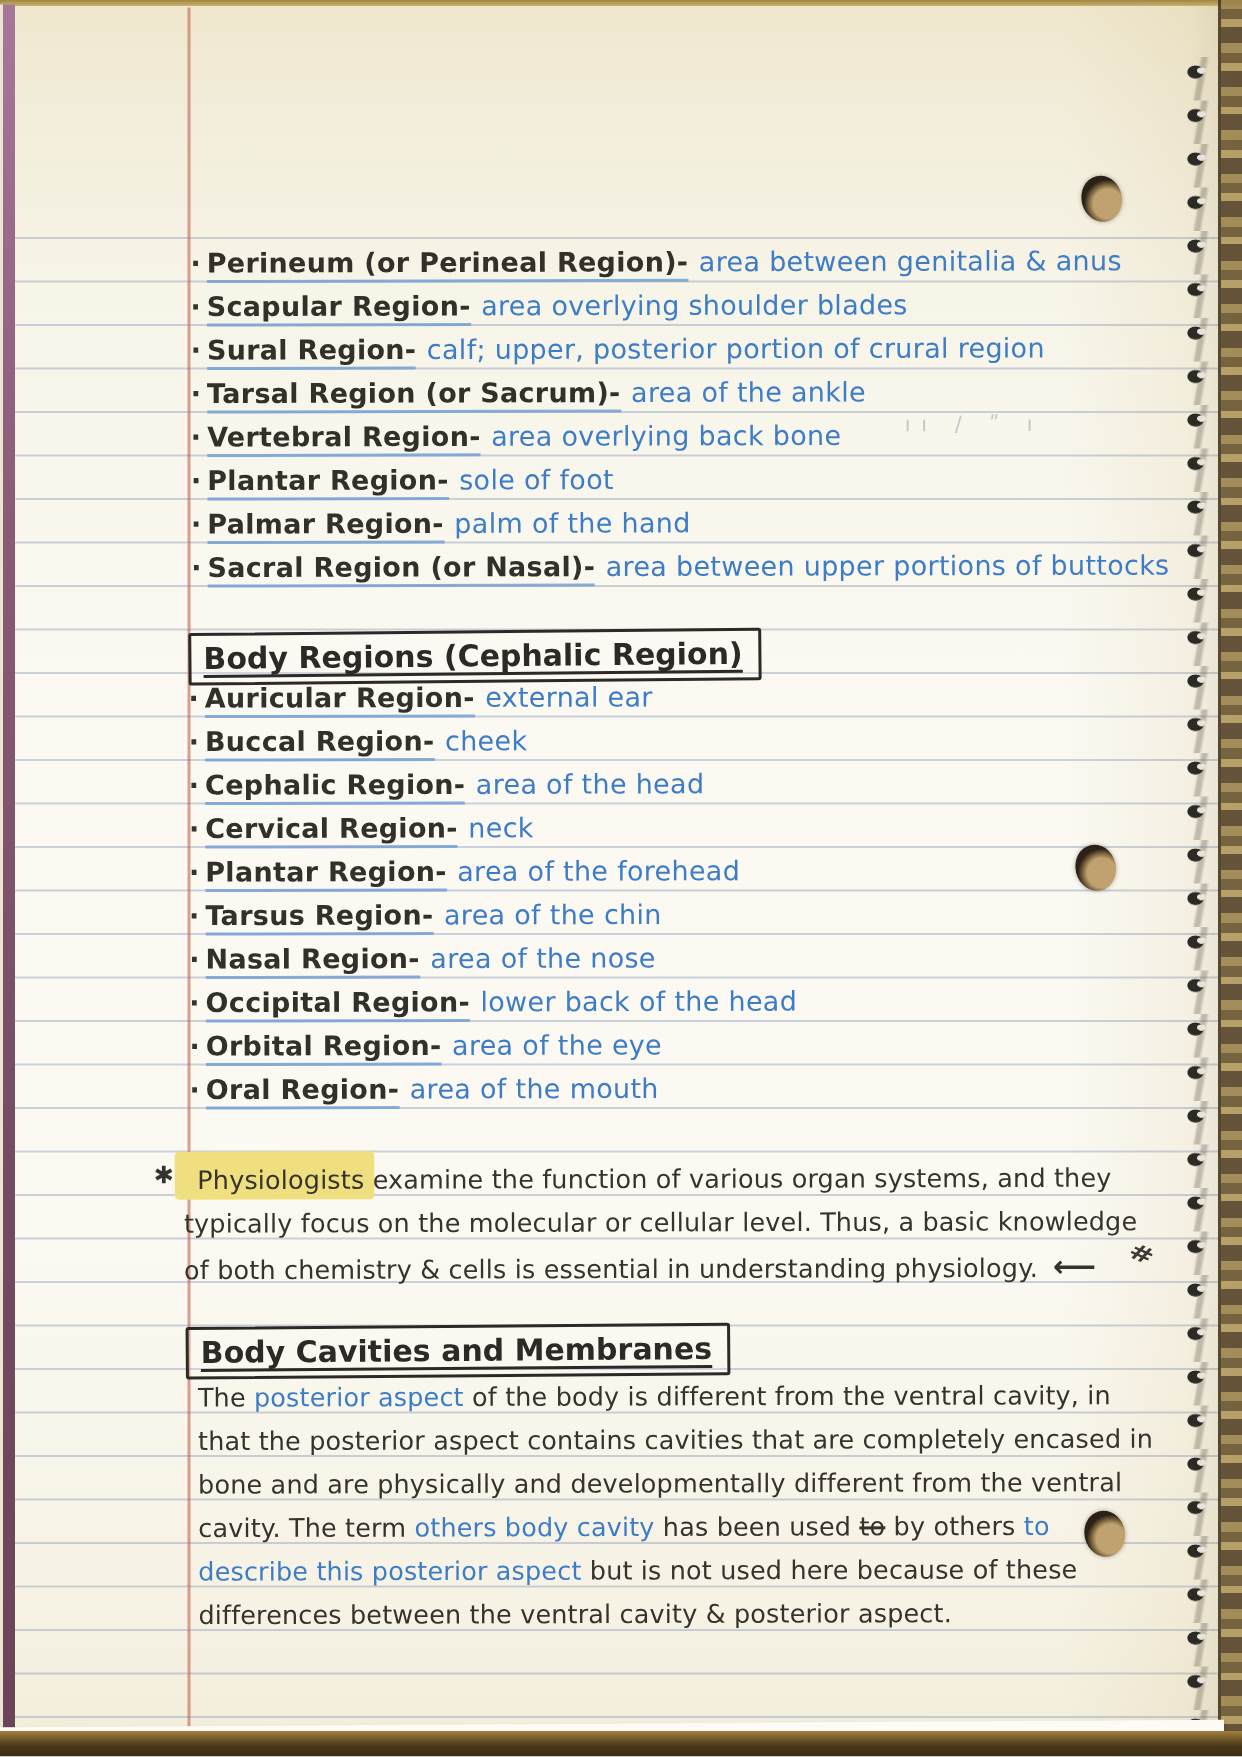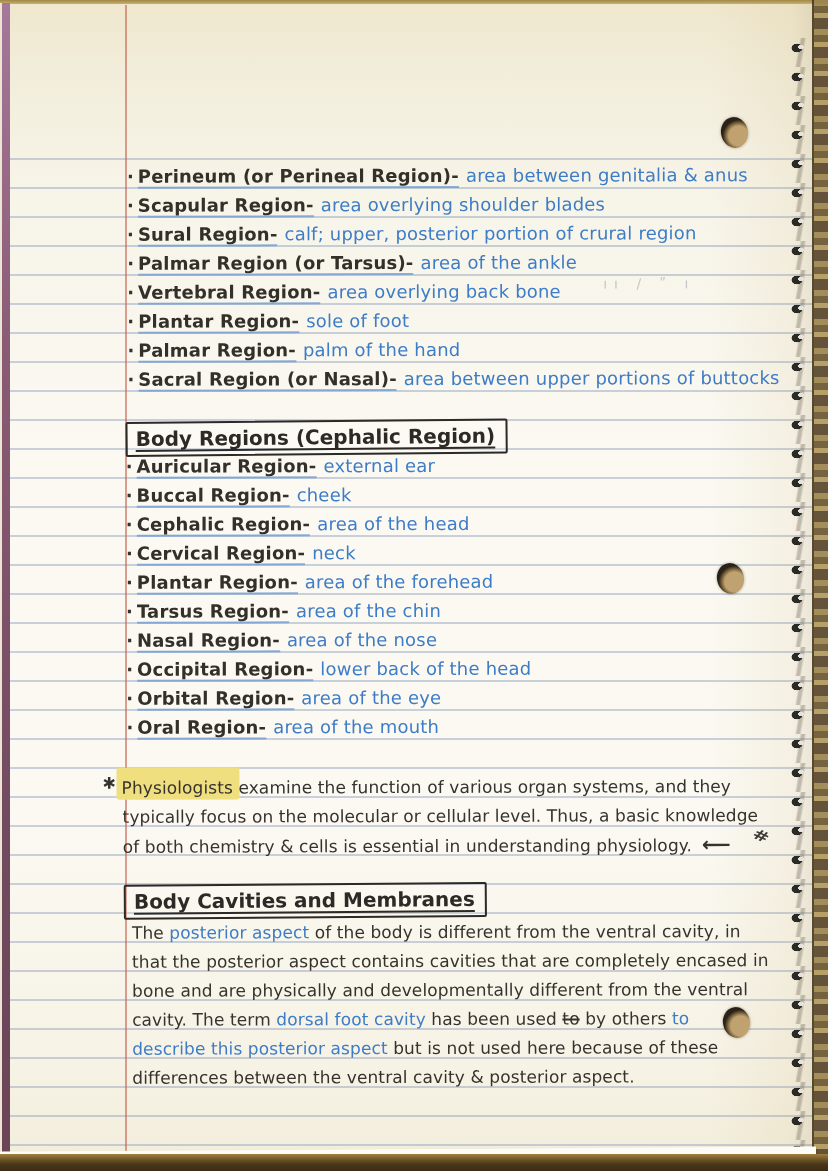--- a/index.html
+++ b/index.html
@@ -42,21 +42,21 @@
   .toplist{position:absolute;top:161px;left:128px;}
   .cephlist{position:absolute;top:451px;left:126px;}
   .boxhead{position:absolute;display:inline-block;border:2.5px solid #2c2926;border-radius:2px;
     padding:3px 10px 4px 8px;font-size:20px;font-weight:bold;color:#2c2926;background:rgba(255,255,255,.15);
     text-decoration:underline;text-decoration-thickness:2px;text-underline-offset:4px;white-space:nowrap;}
   .box1{top:420px;left:126px;transform:rotate(-0.4deg);}
   .box2{top:883px;left:123px;transform:rotate(-0.3deg);}
   .note{position:absolute;top:773px;left:122px;font-size:17px;color:#36332f;}
   .note .row{font-size:17px;letter-spacing:.1px;}
   .star{position:absolute;left:-20px;top:0px;font-size:16px;color:#36332f;}
-  .hl{background:#f0df7e;padding:10px 7px 2px 5px;margin:-10px -7px -2px -6px;border-radius:3px;}
+  .hl{background:#f0df7e;padding:10px 7px 2px 15px;margin:-10px -7px -2px -6px;border-radius:3px;}
   .arrow{font-size:20px;margin-left:10px;font-weight:bold;letter-spacing:-2px;}
   .scribble{position:absolute;left:754px;top:828px;font-size:15px;font-weight:bold;color:#2b2824;
     transform:rotate(24deg) scaleX(1.3);opacity:.9;}
   .para{position:absolute;top:918px;left:131px;font-size:17px;color:#36332f;}
   .para .row{font-size:17px;letter-spacing:.1px;}
   .blue{color:#3d7cc7;}
   .strike{text-decoration:line-through;text-decoration-thickness:2px;}
   .ghost{position:absolute;left:572px;top:276px;font-size:14px;letter-spacing:7px;color:rgba(120,135,158,.42);margin-left:32px;}
 </style>
 </head>
@@ -77,21 +77,21 @@
   <div class="desk"></div>
 
   <div class="content">
 
     <span class="ghost">ıı / ʺ ı</span>
 
     <div class="toplist">
       <div class="row"><span class="bullet">·</span><span class="term">Perineum (or Perineal Region)-</span><span class="def">area between genitalia &amp; anus</span></div>
       <div class="row"><span class="bullet">·</span><span class="term">Scapular Region-</span><span class="def">area overlying shoulder blades</span></div>
       <div class="row"><span class="bullet">·</span><span class="term">Sural Region-</span><span class="def">calf; upper, posterior portion of crural region</span></div>
-      <div class="row"><span class="bullet">·</span><span class="term">Palmar Region (or Tarsus)-</span><span class="def">area of the ankle</span></div>
+      <div class="row"><span class="bullet">·</span><span class="term">Tarsal Region (or Sacrum)-</span><span class="def">area of the ankle</span></div>
       <div class="row"><span class="bullet">·</span><span class="term">Vertebral Region-</span><span class="def">area overlying back bone</span></div>
       <div class="row"><span class="bullet">·</span><span class="term">Plantar Region-</span><span class="def">sole of foot</span></div>
       <div class="row"><span class="bullet">·</span><span class="term">Palmar Region-</span><span class="def">palm of the hand</span></div>
       <div class="row"><span class="bullet">·</span><span class="term">Sacral Region (or Nasal)-</span><span class="def">area between upper portions of buttocks</span></div>
     </div>
 
     <div class="boxhead box1">Body Regions (Cephalic Region)</div>
 
     <div class="cephlist">
       <div class="row"><span class="bullet">·</span><span class="term">Auricular Region-</span><span class="def">external ear</span></div>
@@ -114,19 +114,19 @@
     </div>
 
     <span class="scribble">#</span>
 
     <div class="boxhead box2">Body Cavities and Membranes</div>
 
     <div class="para">
       <div class="row"><span>The </span><span class="blue">posterior aspect</span><span> of the body is different from the ventral cavity, in</span></div>
       <div class="row">that the posterior aspect contains cavities that are completely encased in</div>
       <div class="row">bone and are physically and developmentally different from the ventral</div>
-      <div class="row"><span>cavity. The term </span><span class="blue">dorsal foot cavity</span><span> has been used </span><span class="strike">to</span><span> by others </span><span class="blue">to</span></div>
+      <div class="row"><span>cavity. The term </span><span class="blue">others body cavity</span><span> has been used </span><span class="strike">to</span><span> by others </span><span class="blue">to</span></div>
       <div class="row"><span class="blue">describe this posterior aspect</span><span> but is not used here because of these</span></div>
       <div class="row">differences between the ventral cavity &amp; posterior aspect.</div>
     </div>
 
   </div>
 </div>
 
 </body></html>

